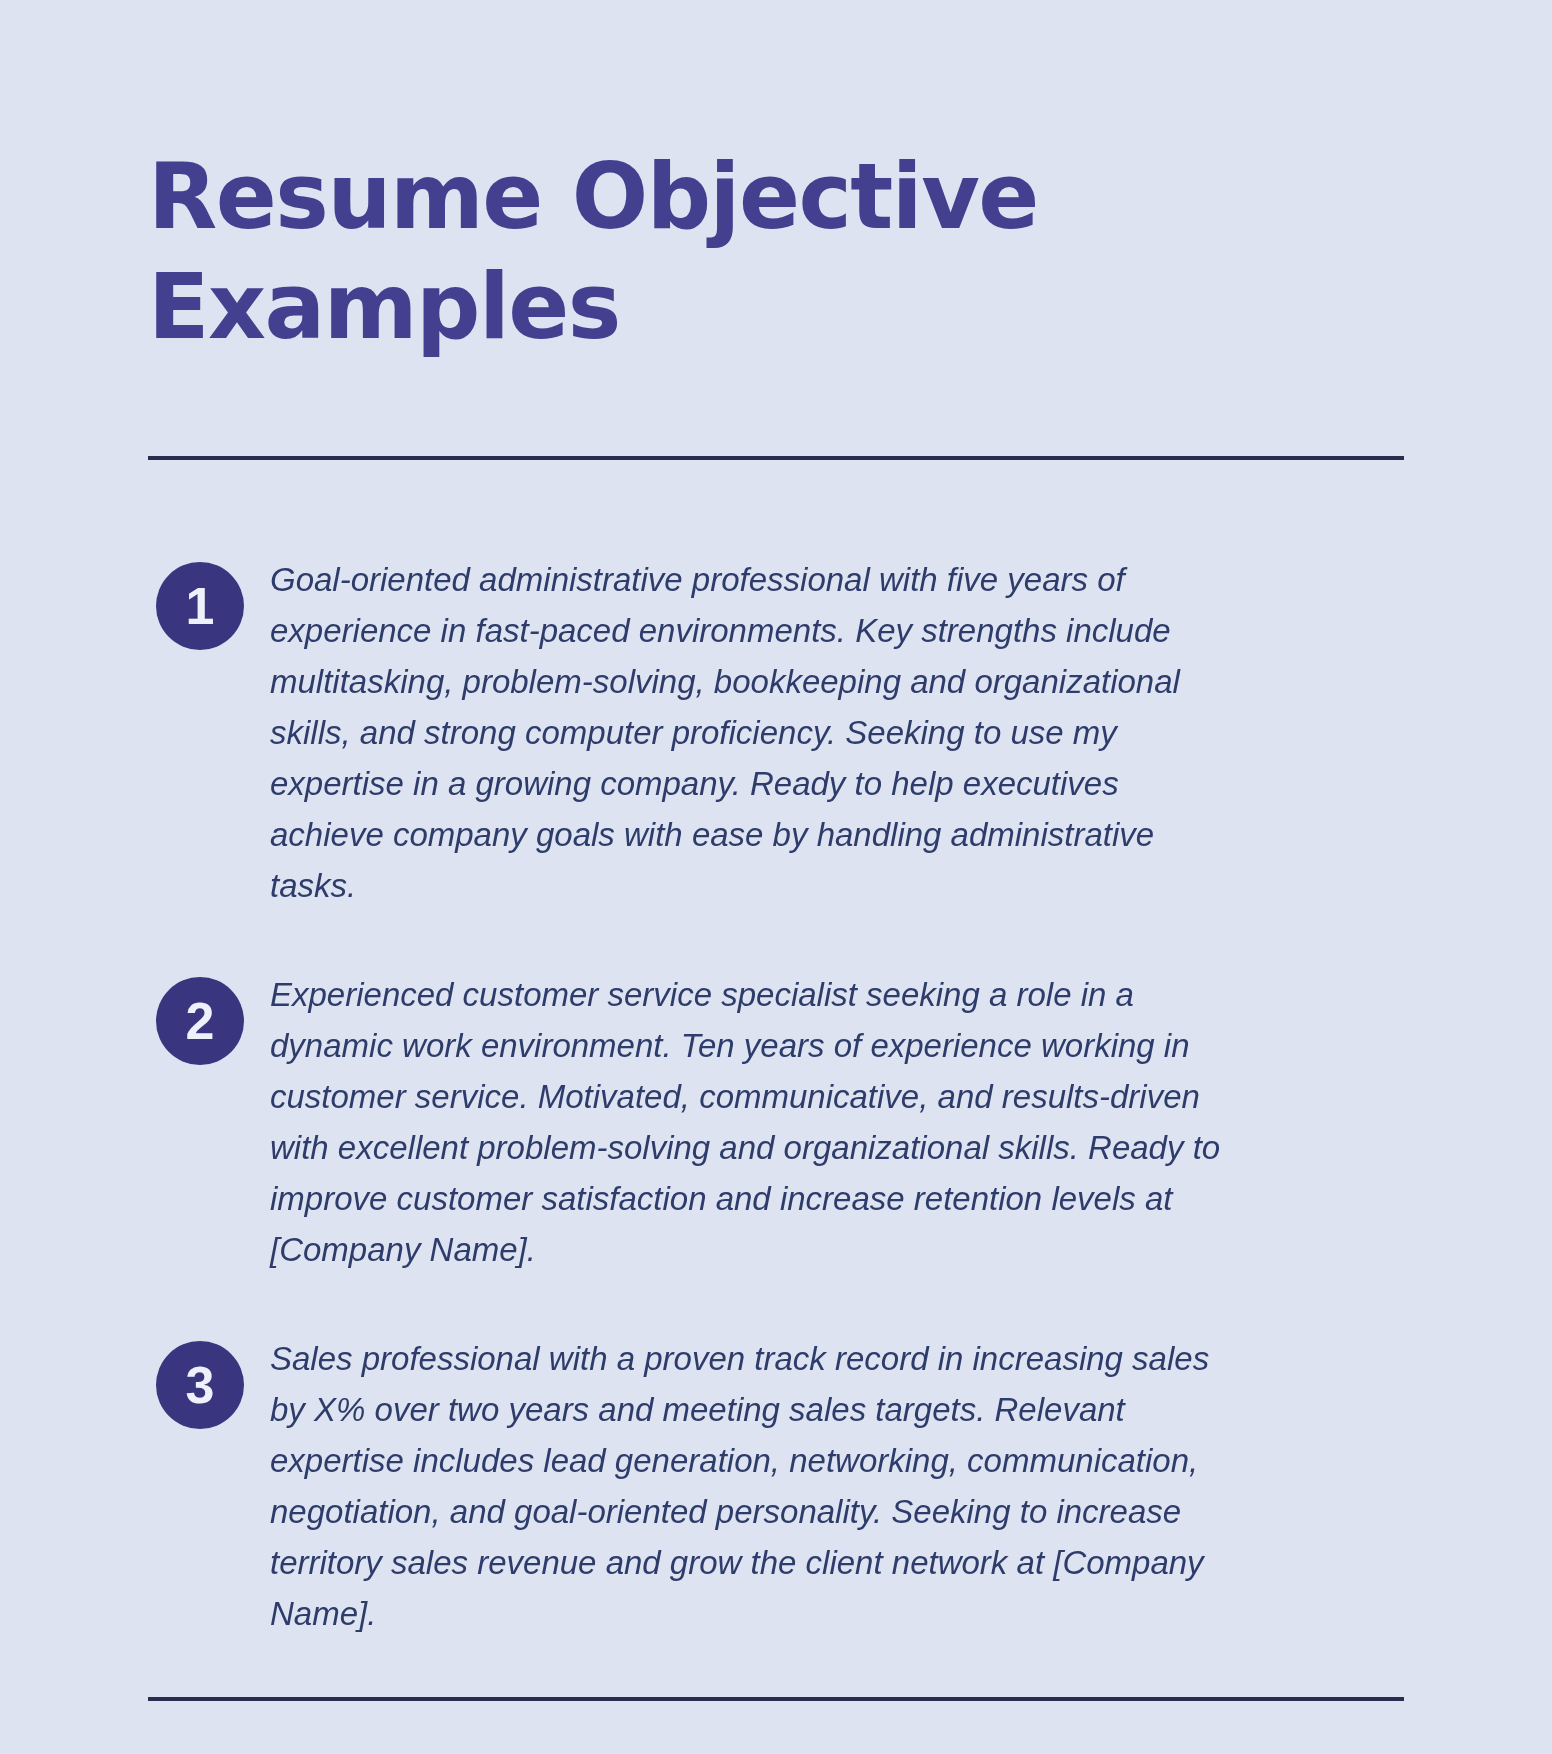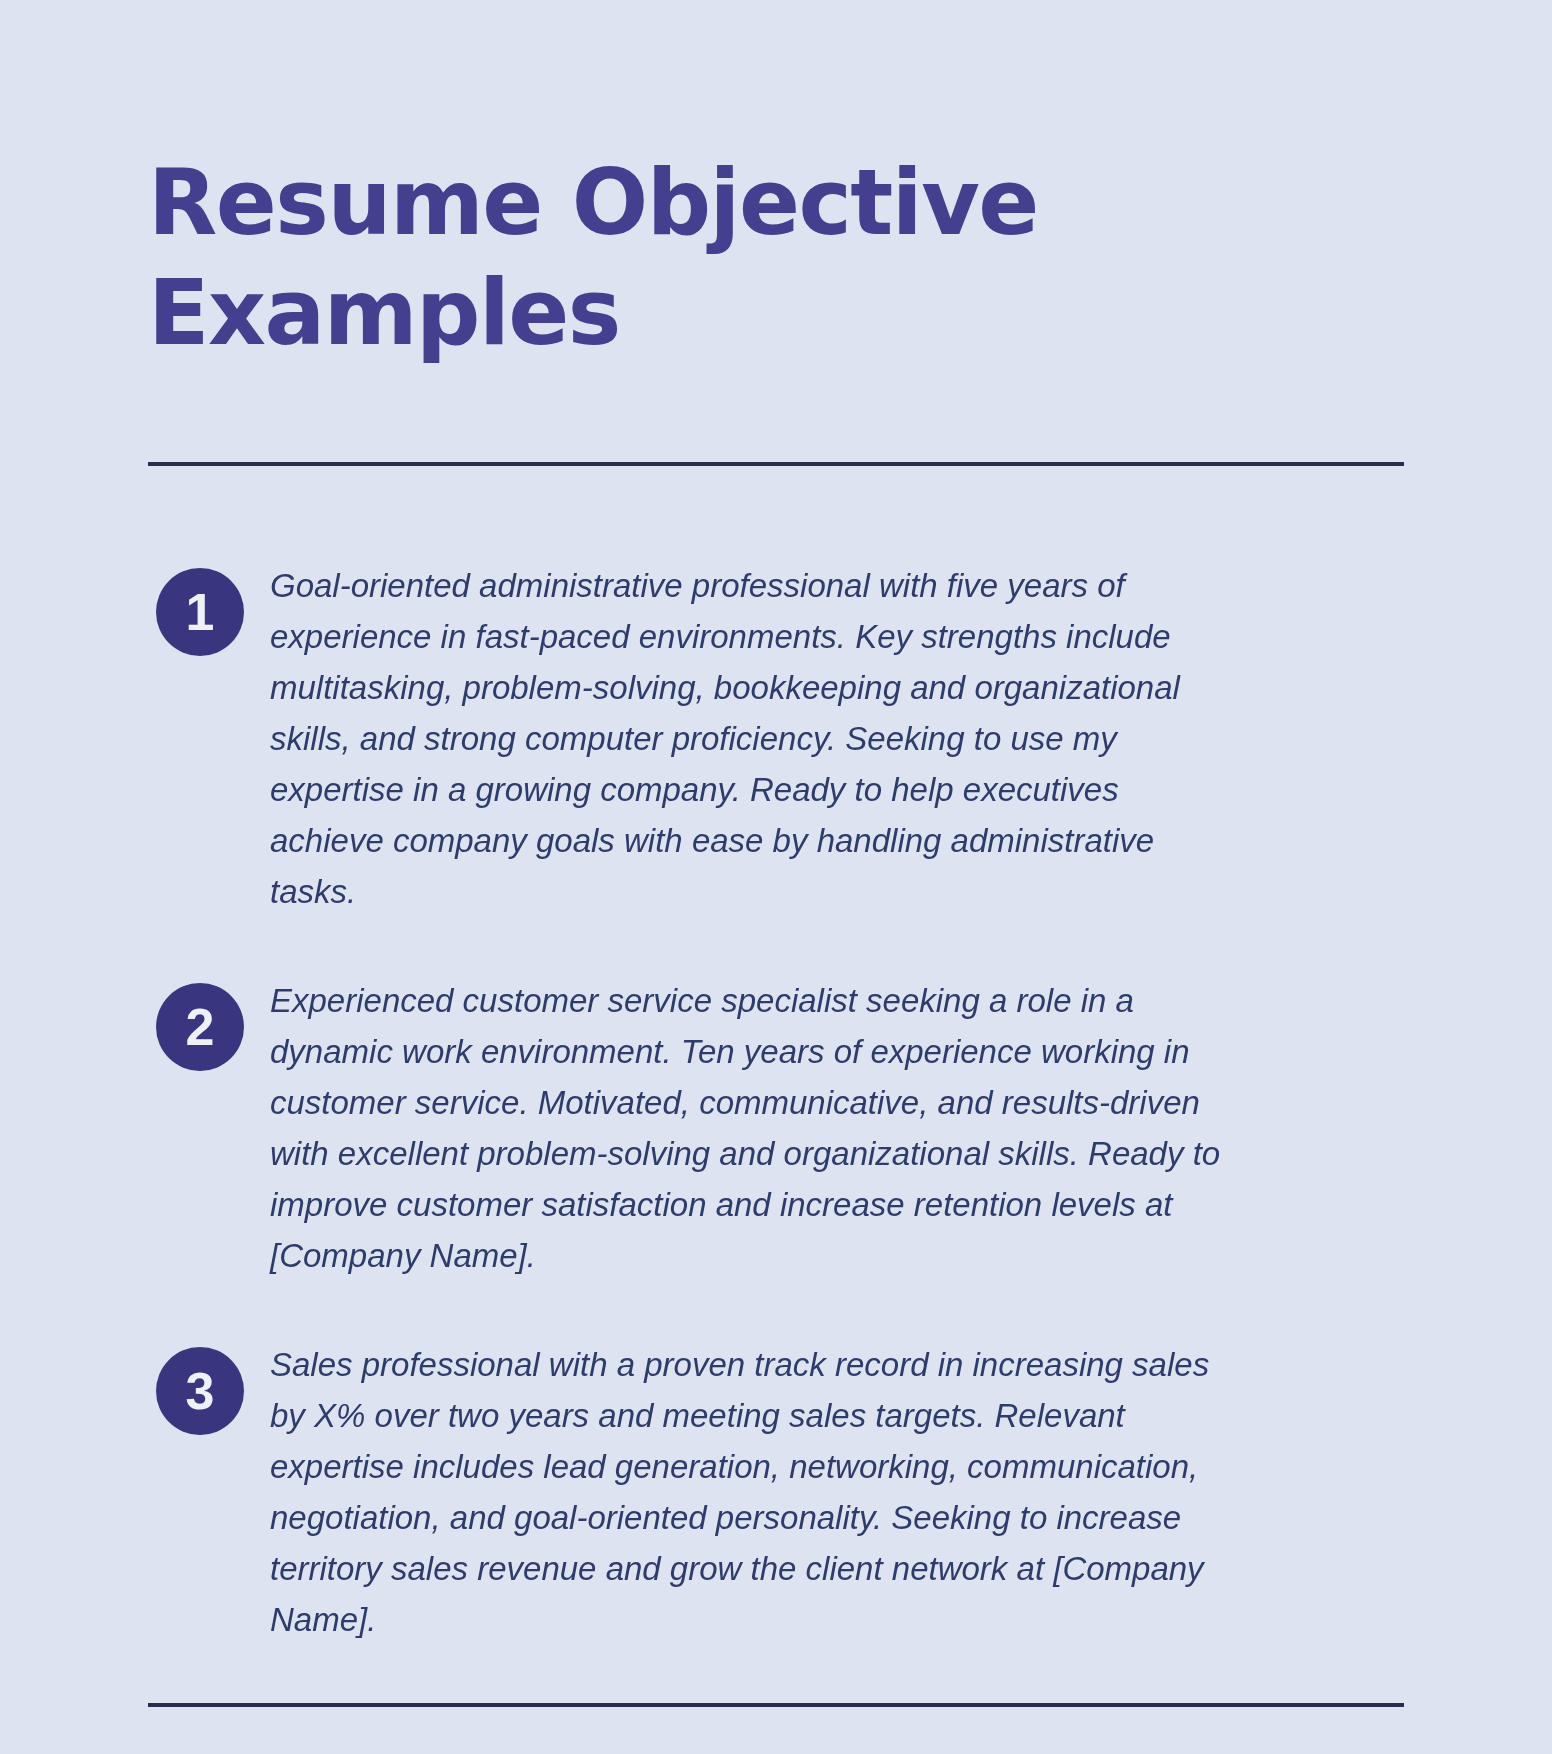--- a/index.html
+++ b/index.html
@@ -9,21 +9,21 @@
     overflow: hidden;
   }
   body {
     background: #dde3f0;
     font-family: "Liberation Sans", sans-serif;
     color: #2e3c6b;
   }
   .page {
     width: 1376px;
     height: 1754px;
-    padding: 16px 148px;
+    padding: 10px 148px;
   }
   .page-title {
     padding-top: 132px;
     font-size: 90px;
     line-height: 110px;
     font-weight: bold;
     letter-spacing: -1.5px;
     color: #434090;
     max-width: 1020px;
     font-family: "DejaVu Sans", "Liberation Sans", sans-serif;

